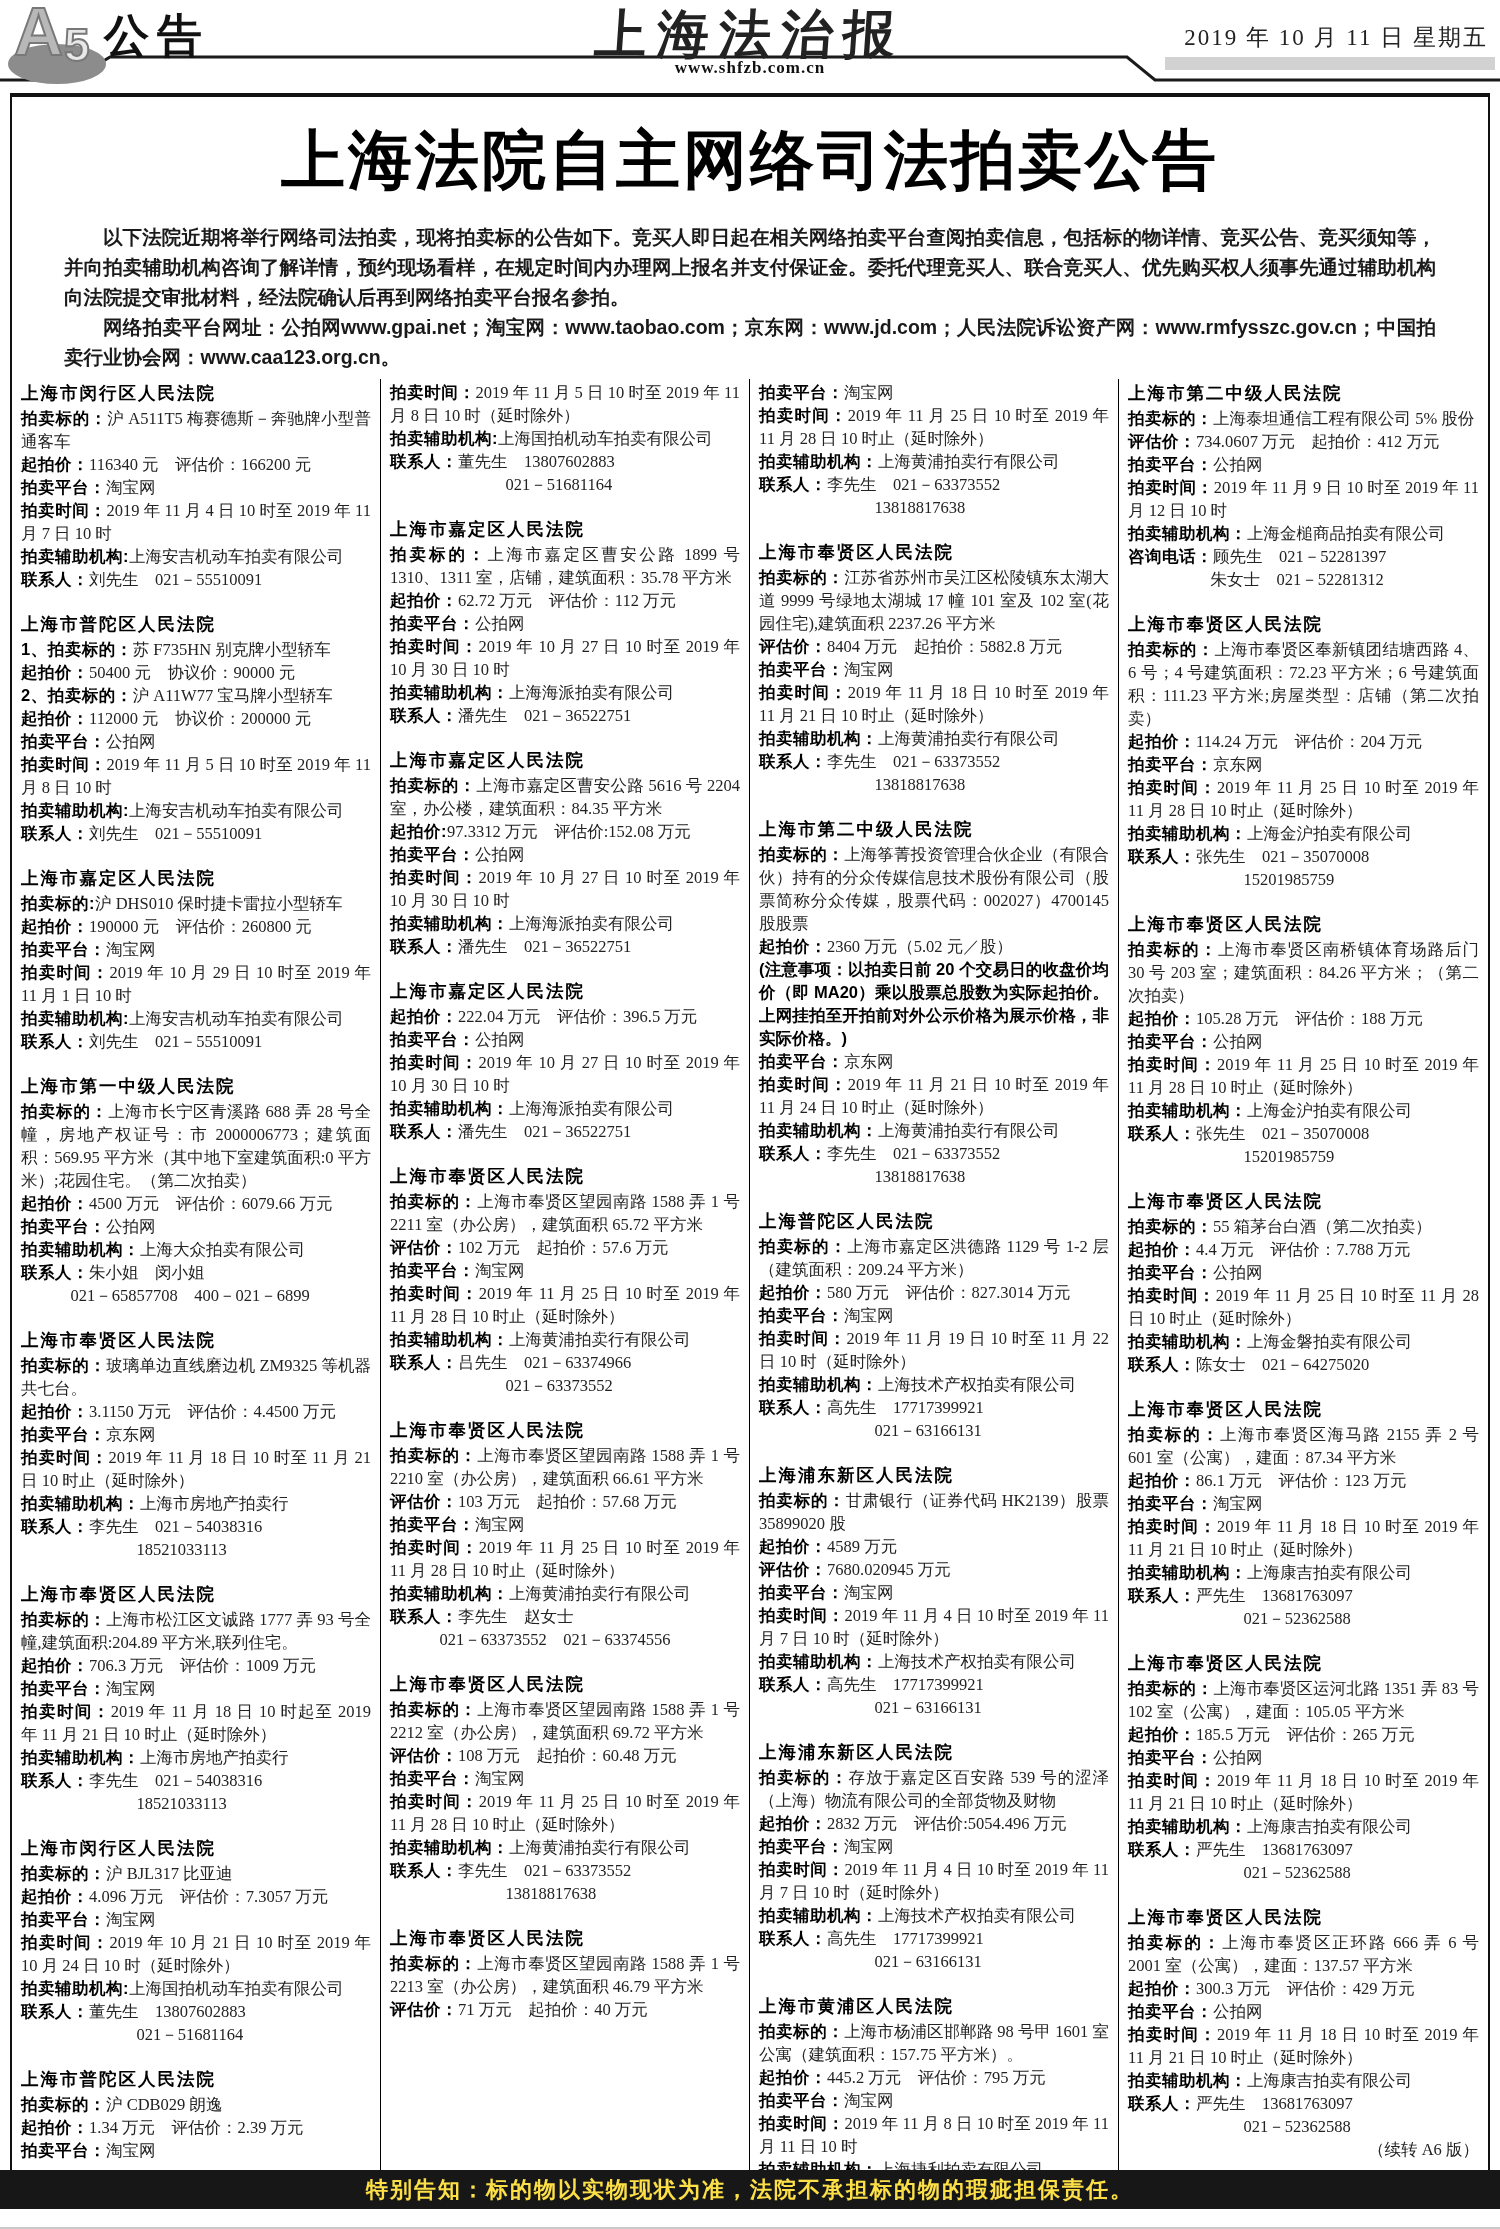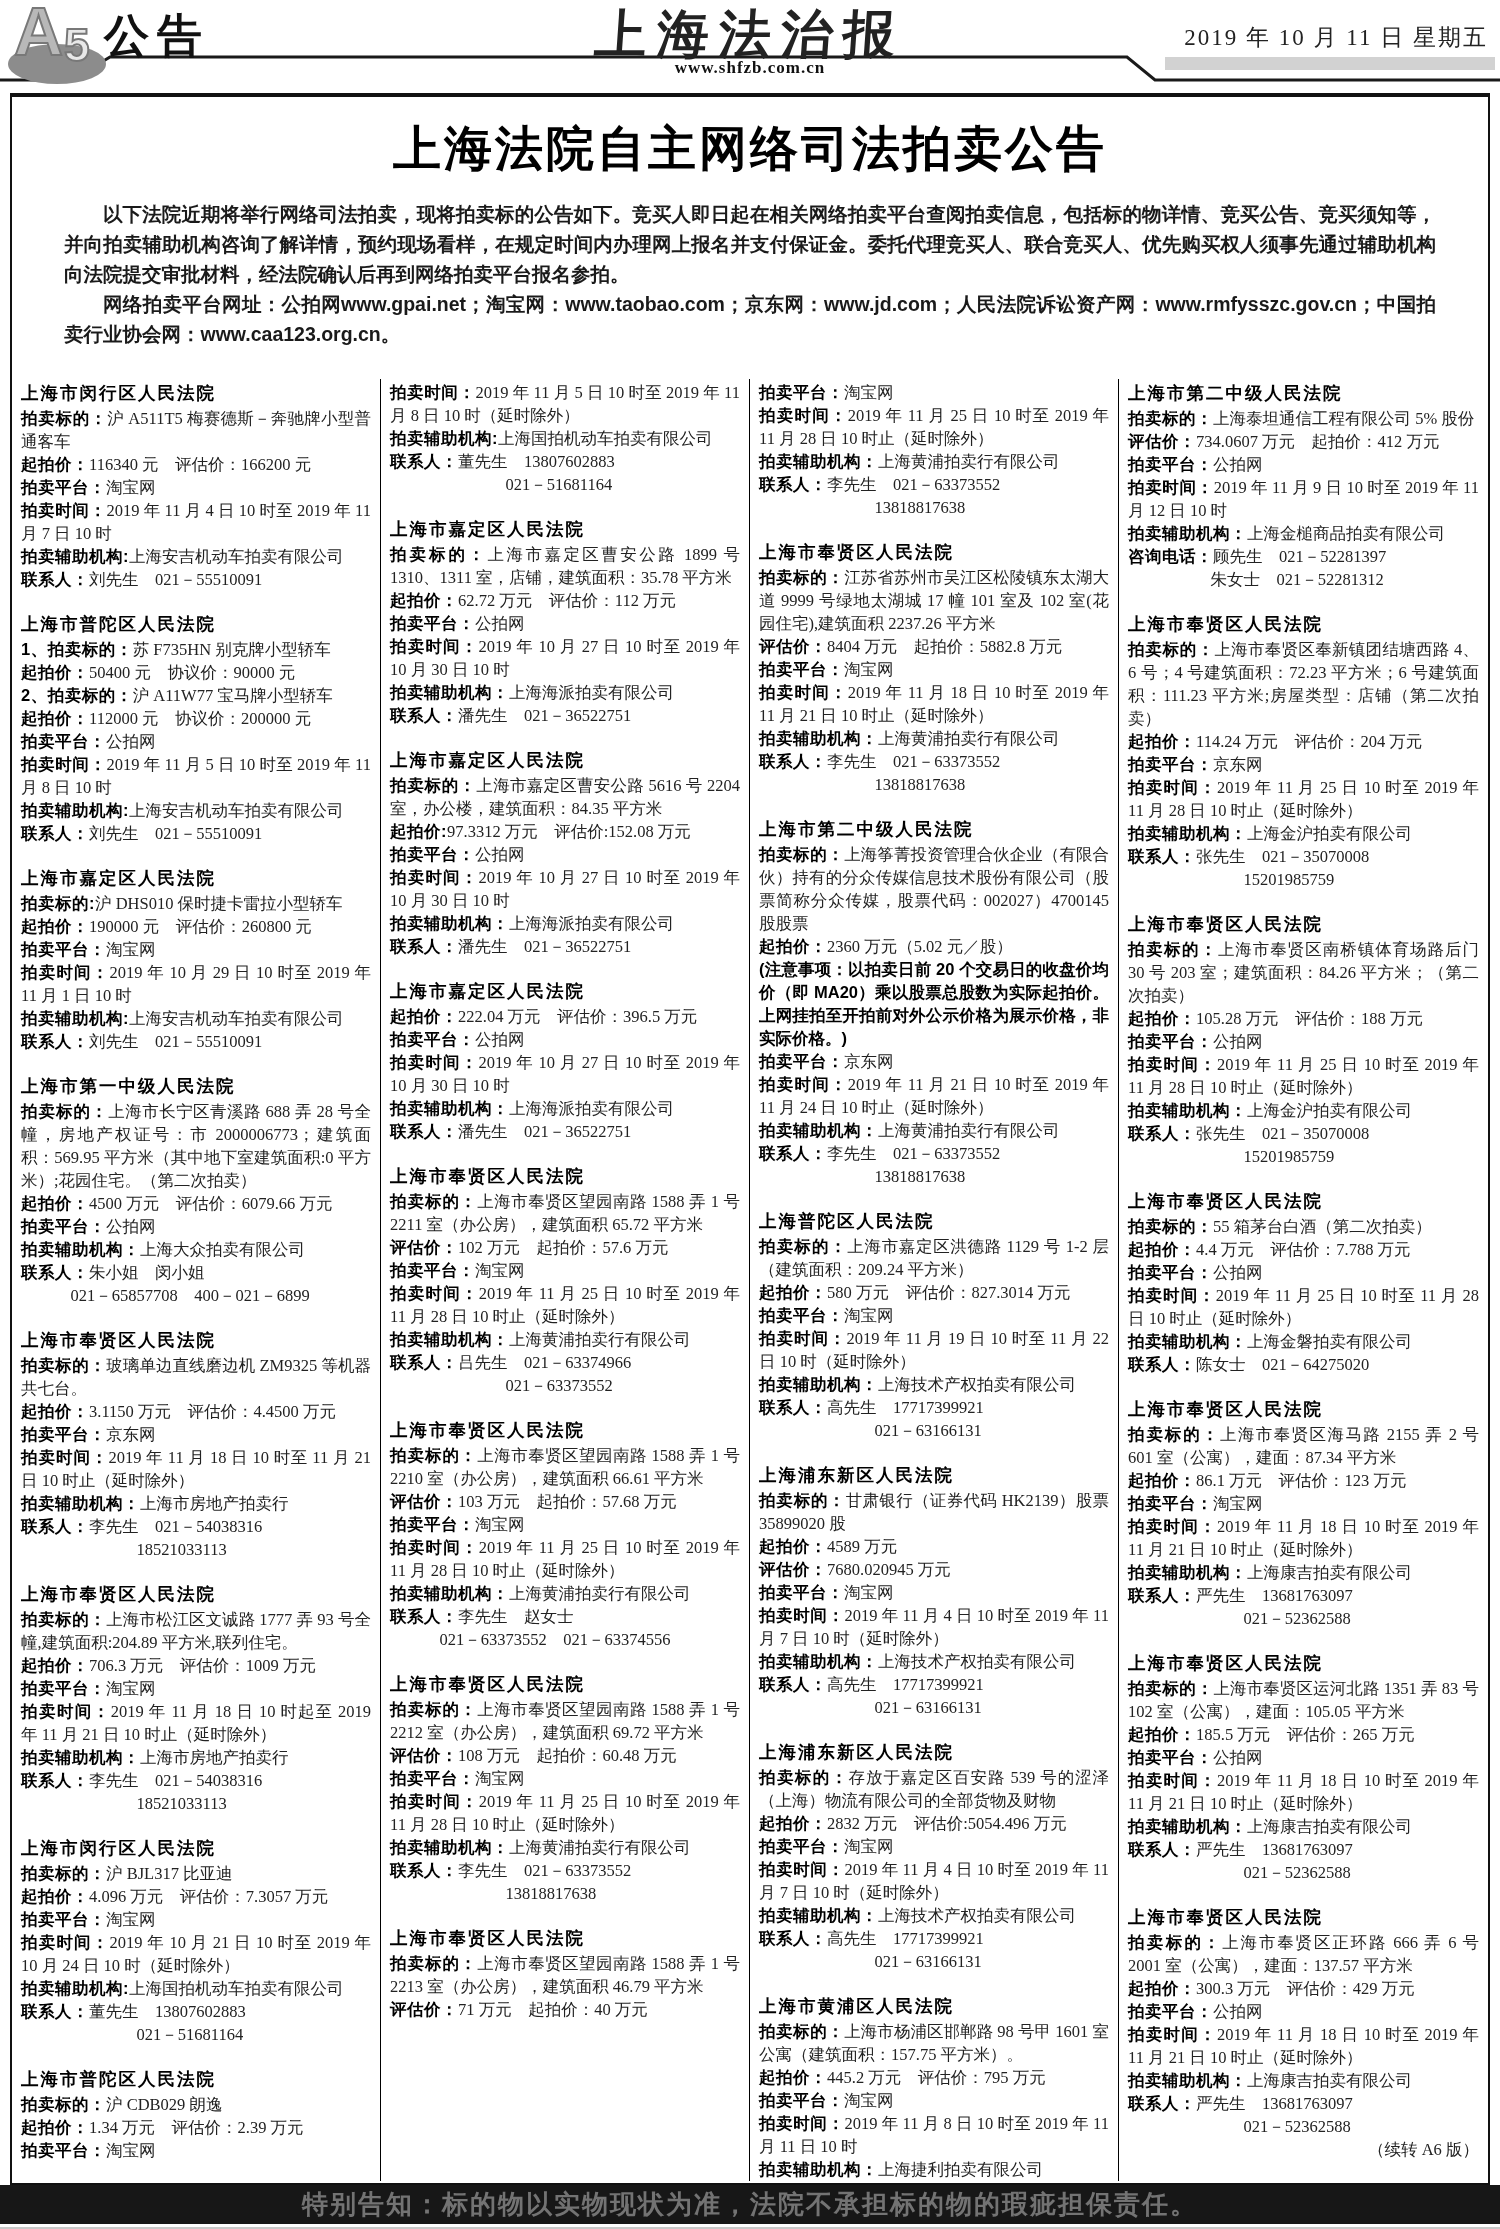--- a/index.html
+++ b/index.html
@@ -26,41 +26,41 @@
     font-family:"Liberation Serif",serif; transform:skewX(-4deg); }
   .site { position:absolute; left:0; right:0; top:58px; text-align:center;
     font-size:17px; font-weight:700; letter-spacing:1px; color:#111; }
   .pagedate { position:absolute; right:12px; top:22px; font-size:23px; color:#222;
     letter-spacing:2px; }
   .graybar { position:absolute; left:1165px; top:57px; width:330px; height:13px; background:#d2d2d2; }
   
   .box { position:absolute; left:10px; top:93px; width:1480px; height:2092px;
     border:2px solid #111; border-top-width:4px; background:#fff; }
   .big-title { margin:20px 0 0 0; text-align:center; font-family:"Liberation Sans",sans-serif;
-    font-size:48px; font-weight:900; letter-spacing:3px; color:#000; }
+    font-size:64px; font-weight:900; letter-spacing:3px; color:#000; }
   .intro { margin:18px 52px 0 52px; font-family:"Liberation Sans",sans-serif;
     font-weight:600; font-size:19.5px; line-height:30px; color:#1a1a1a; }
   .intro p { margin:0; text-indent:2em; text-align:justify; }
   .cols { position:absolute; left:0; right:0; top:254px; bottom:2px;
     display:flex; overflow:hidden;margin-top:28px; }
   .col { flex:1 1 25%; padding:2px 9px 0 9px; overflow:hidden; }
   .col.rule { border-right:1.5px solid #000; }
   .block { margin-bottom:21px; }
   .court { margin:0 0 2px 0; font-family:"Liberation Sans",sans-serif; font-weight:900;
     font-size:17.5px; letter-spacing:2px; color:#000; }
   .ln { margin:0; font-size:16.5px; line-height:23px; white-space:pre-wrap;
     text-align:justify; color:#222; }
   .ln .lbl { font-family:"Liberation Sans",sans-serif; font-weight:700; color:#000;
     letter-spacing:0.5px; }
   .ln.bold { font-family:"Liberation Sans",sans-serif; font-weight:700; color:#000; }
   .ln.right { text-align:right; }
   
-  .footer { position:absolute; left:0; bottom:5px; width:1500px; height:39px;
-    background:#171717; color:#737373; text-align:center; line-height:39px;
-    font-family:"Liberation Sans",sans-serif; font-size:26px; font-weight:700; letter-spacing:2px; }
+  .footer { position:absolute; left:0; bottom:20px; width:1500px; height:39px;
+    background:#171717; color:#fde047; text-align:center; line-height:39px;
+    font-family:"Liberation Sans",sans-serif; font-size:22px; font-weight:700; letter-spacing:2px; }
   .footer-edge { position:absolute; left:0; bottom:0; width:1500px; height:2px; background:#c9c9c9; }
 </style>
 </head>
 <body>
 
 <div class="hdr">
   <svg class="hdr-rule" width="1500" height="93">
     <path d="M0 80 H72 L110 57 H1127 L1155 80 H1500" fill="none" stroke="#1a1a1a" stroke-width="3"></path>
   </svg>
   <div class="graybar"></div>

